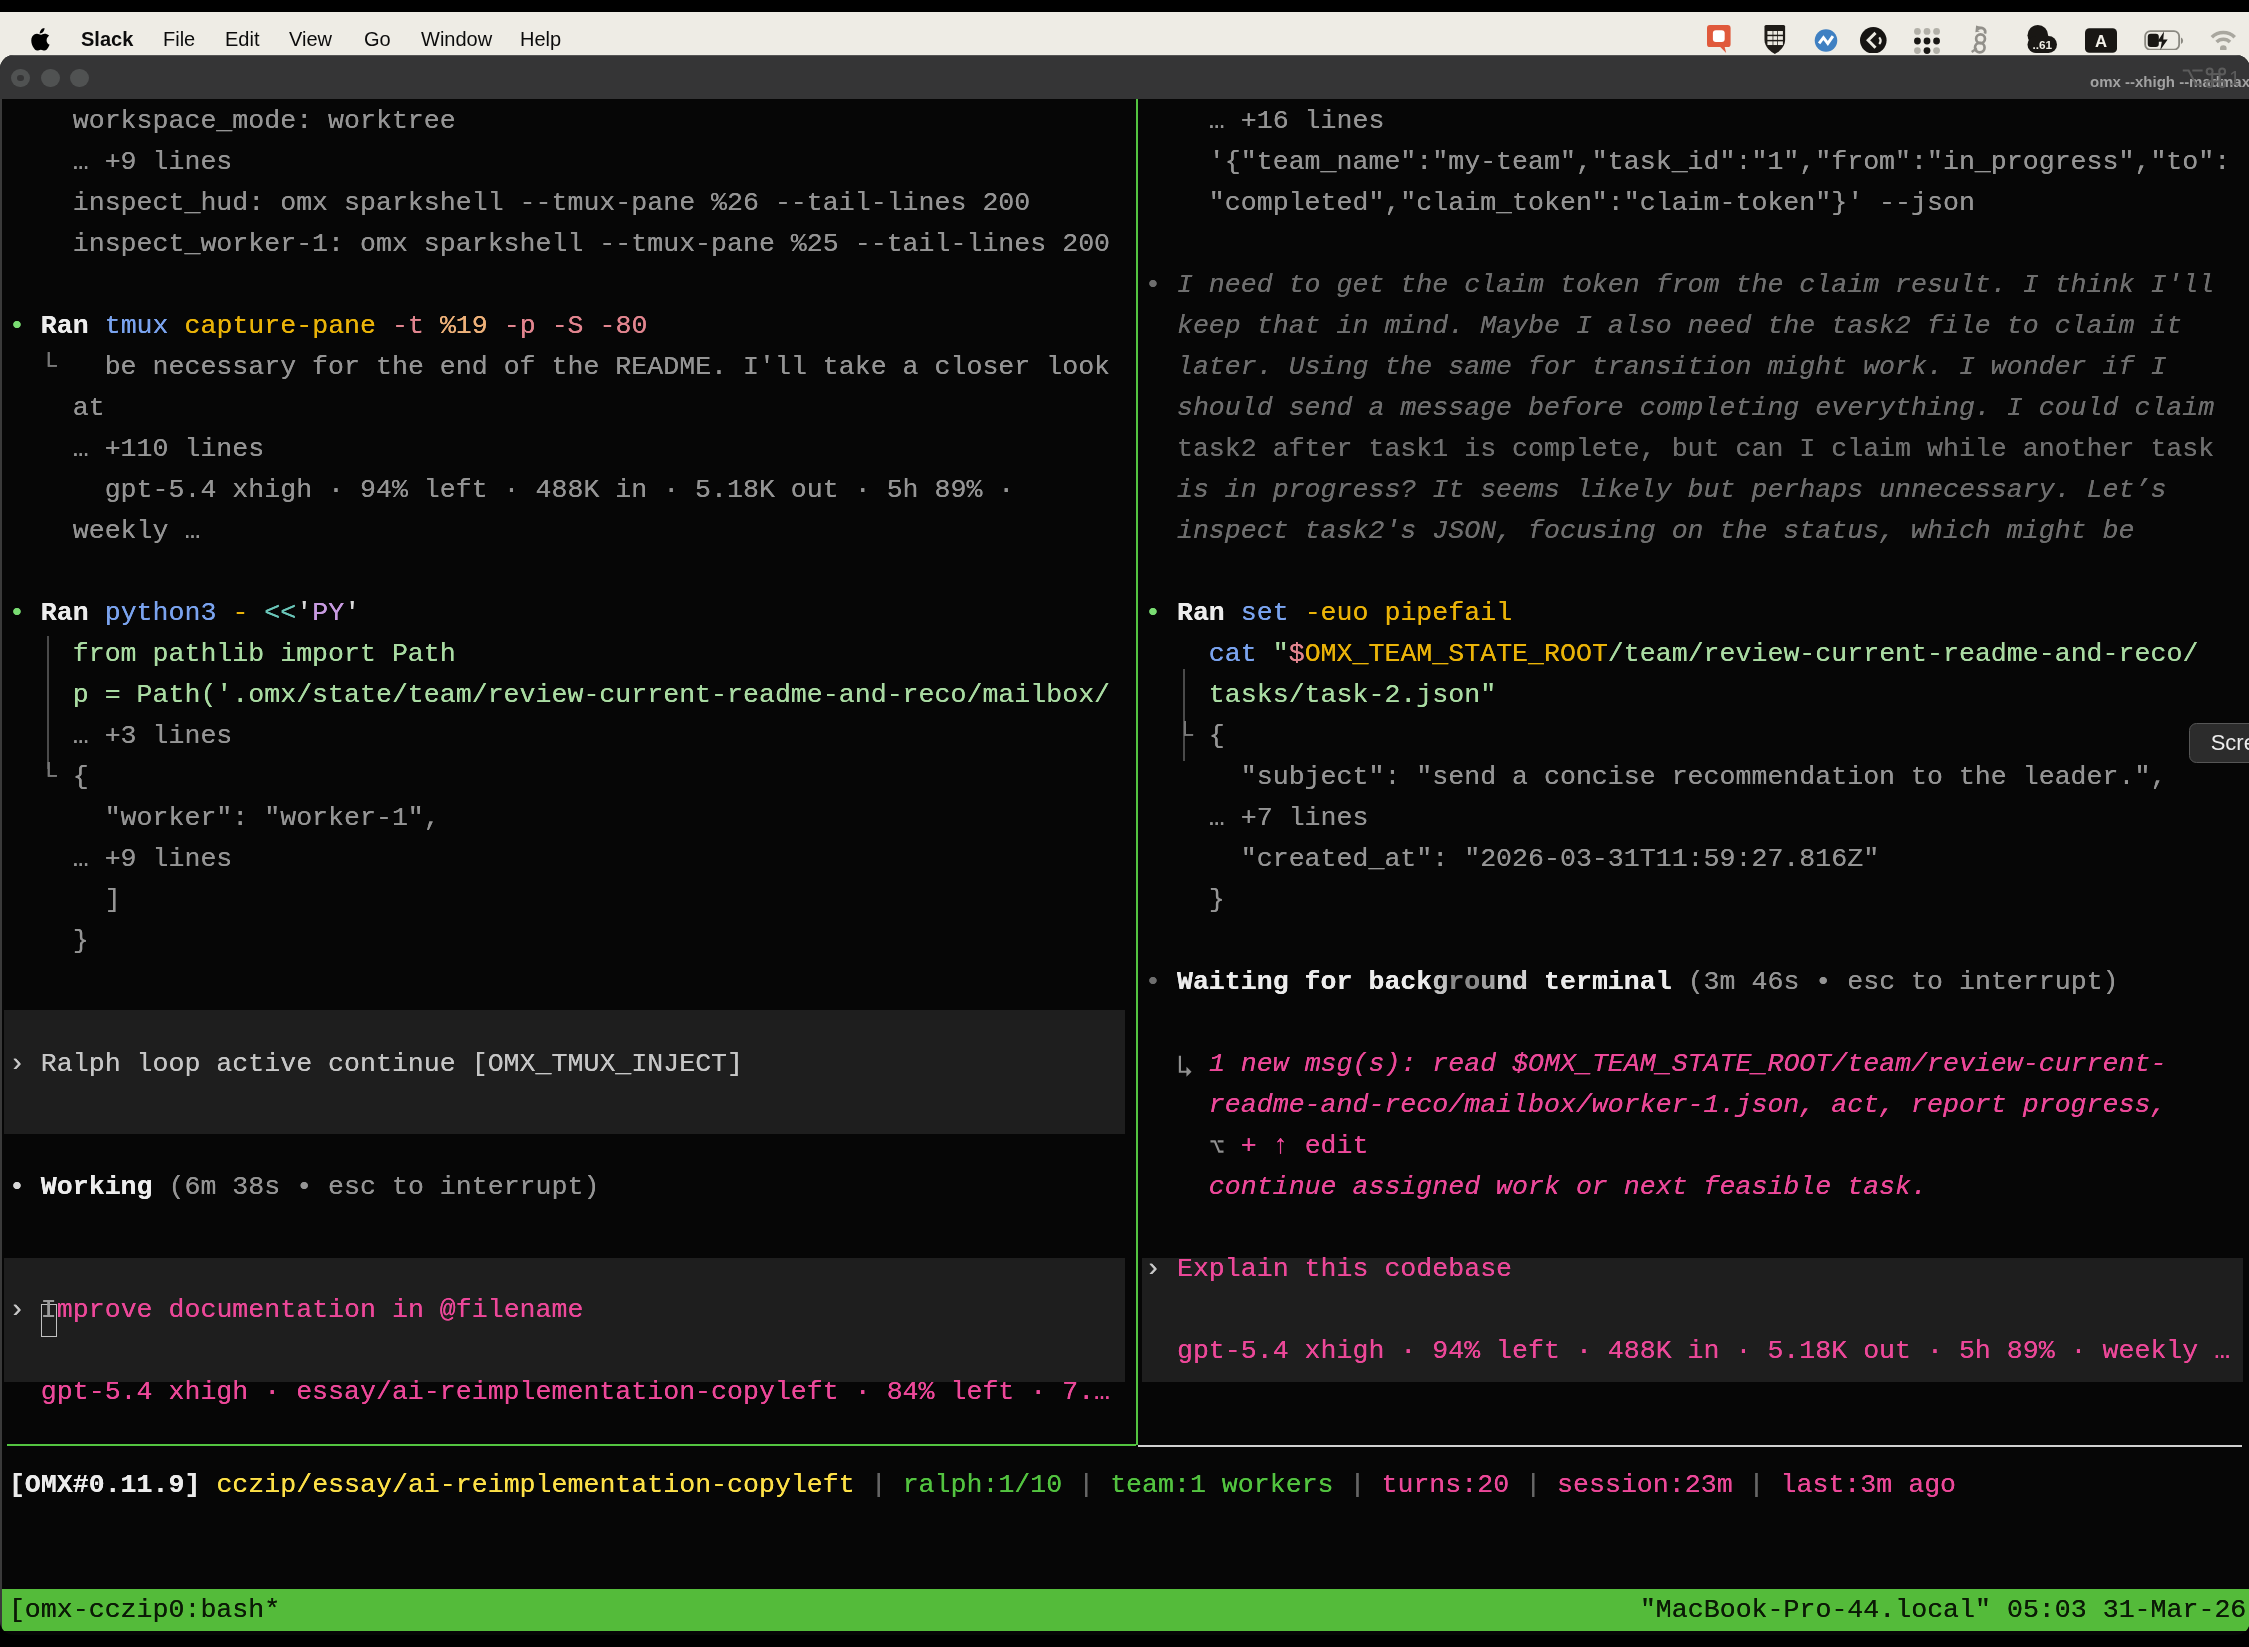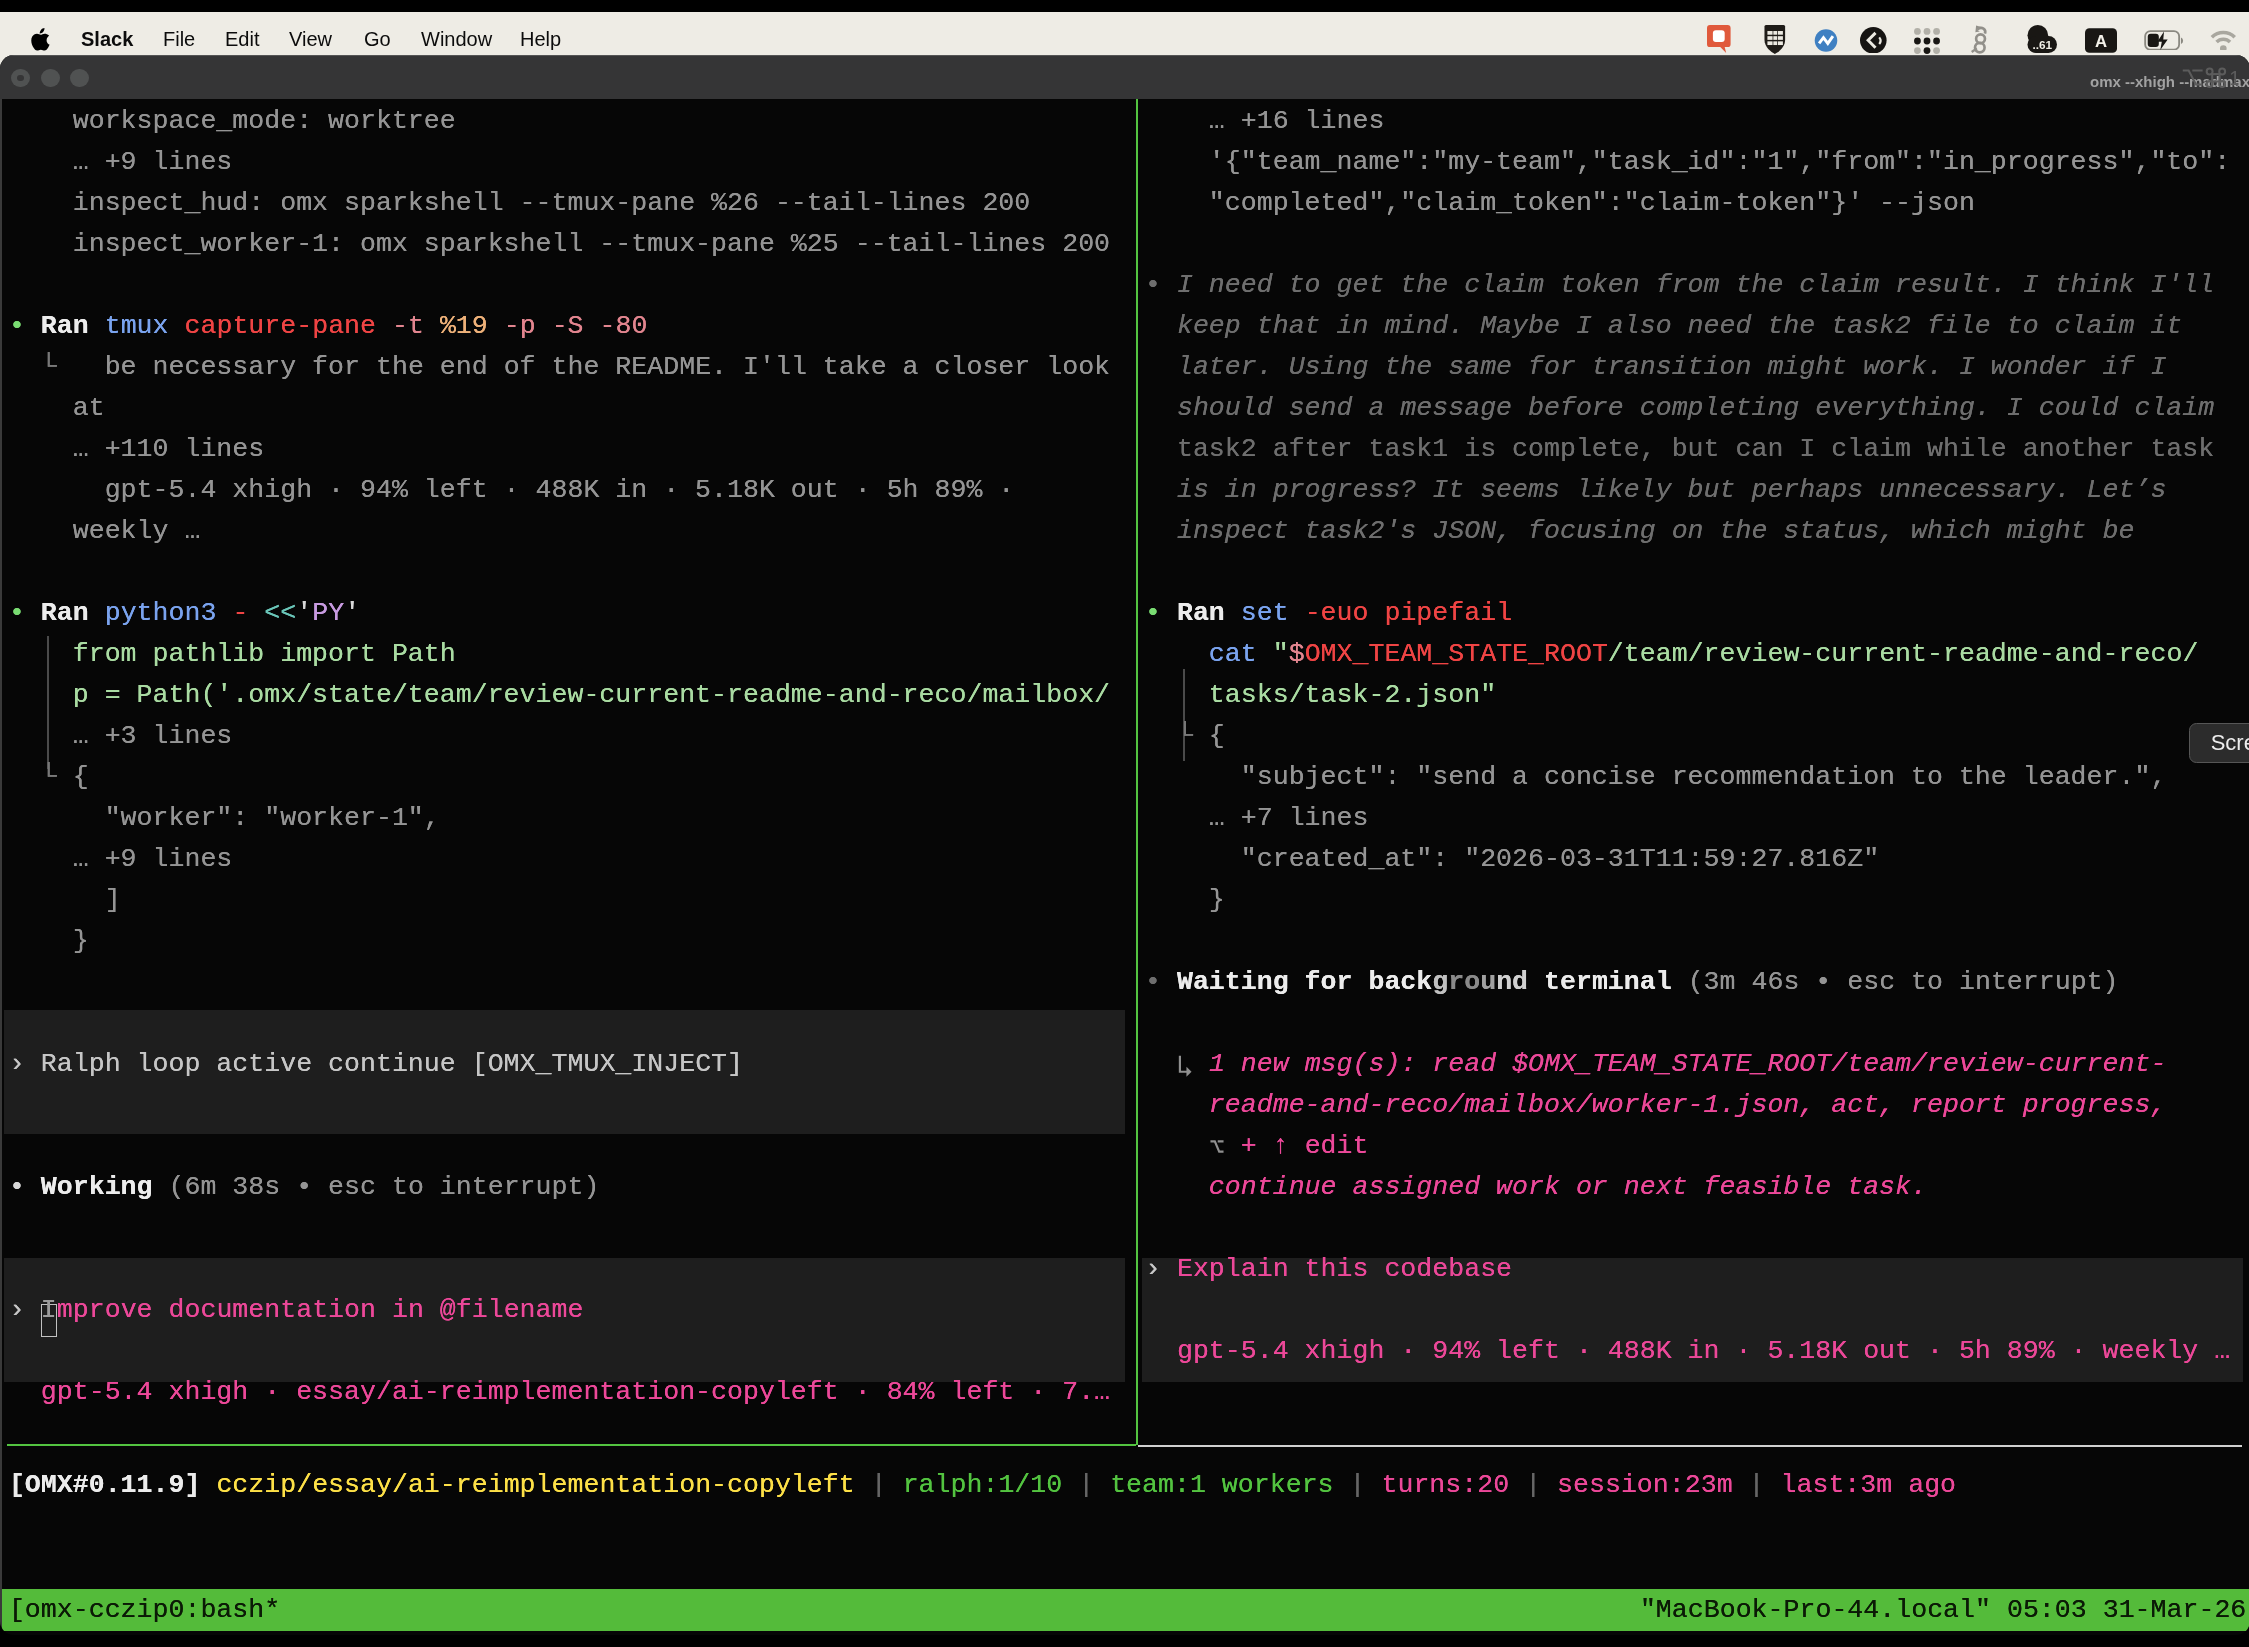--- a/index.html
+++ b/index.html
@@ -6,21 +6,21 @@
 #menubar{position:absolute;left:0;top:12px;width:2250px;height:55px;background:#eeece5}
 .mi{position:absolute;top:15.5px;font-family:"Liberation Sans",sans-serif;font-size:20px;color:#0c0c0c;letter-spacing:0}
 #win{position:absolute;left:0;top:55px;width:2250px;height:1580px;background:#060606;border-radius:14px;overflow:hidden}
 #tb{position:absolute;left:0;top:0;right:0;height:44px;background:#353536;border-top:0.7px solid #555}
 .tl{position:absolute;top:12.5px;width:18.5px;height:18.5px;border-radius:50%;background:#505252}
 #tbt{position:absolute;top:4px;width:100%;text-align:right;line-height:44px;font-family:"Liberation Sans",sans-serif;font-size:15px;font-weight:700;color:#a2a2a2}
 #term{position:absolute;left:0;top:44px;right:0;bottom:0;font-size:26.6px}
 .ln{height:41px;line-height:41px;white-space:pre;color:#949494;letter-spacing:0;text-shadow:0 0 0.5px currentColor}
 .pane{position:absolute;top:1.5px}
 .g{color:#79dc72} .w{color:#ececec} .w2{color:#d8d8d8}
-.b{color:#7aa3ee} .l{color:#ef4444} .p{color:#e2858f} .o{color:#eeb179}
+.b{color:#7aa3ee} .l{color:#eab308} .p{color:#e2858f} .o{color:#eeb179}
 .s{color:#a9dba2} .t{color:#6ac5b8} .pu{color:#c79ae0}
 .d{color:#6e6e6e} .m{color:#ec4899} .bx{color:#787878} .br{color:#c6c6c6}
 .sh1{color:#c0c0c0} .sh2{color:#8a8a8a} .sh3{color:#a0a0a0} .sh4{color:#d0d0d0}
 .cy{color:#fde047} .tg{color:#53c340} .sep{color:#666}
 .cur{color:#9c9c9c}
 .box{position:absolute;background:#1e1e1e}
 .ig{vertical-align:top}
 </style></head><body>
 <div id="menubar">
 <svg width="19" height="23.6" viewBox="0 0 26 32" style="position:absolute;left:31px;top:15.5px">

